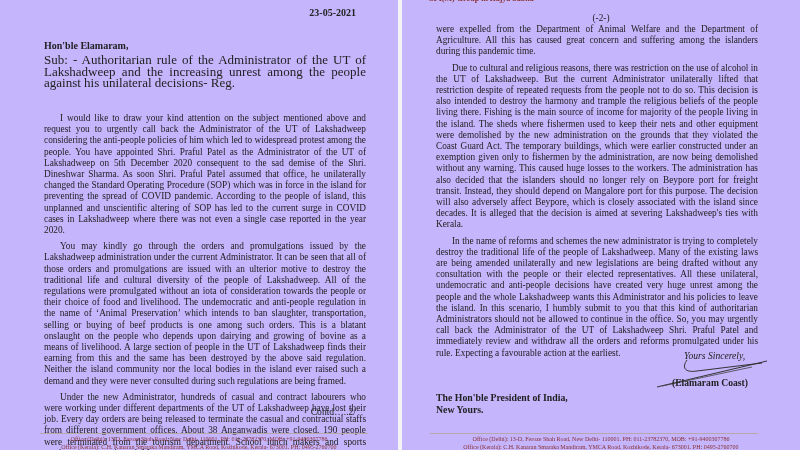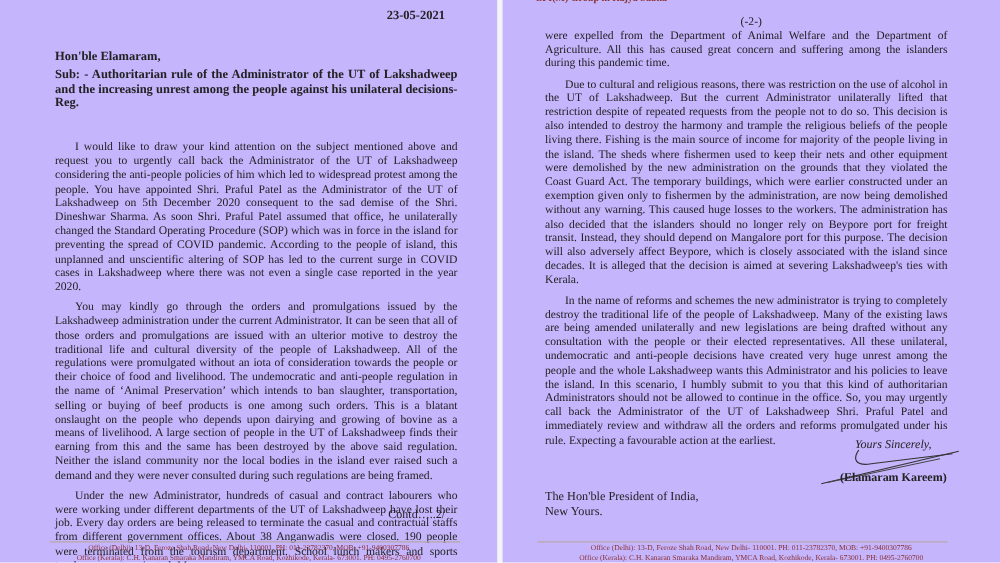--- a/index.html
+++ b/index.html
@@ -5,31 +5,31 @@
   html,body{margin:0;padding:0;background:#fff;}
   body{width:800px;height:450px;overflow:hidden;position:relative;font-family:"Liberation Serif","DejaVu Serif",serif;color:#222;}
   .page{position:absolute;top:0;height:450px;overflow:hidden;background:#c4b5fd;}
   #page1{left:0;width:398px;}
   #page2{left:402px;width:398px;}
   .gutter{position:absolute;left:398px;top:0;width:4px;height:450px;background:#f4f4f4;}
   .text{position:absolute;font-size:9.3px;line-height:11.2px;text-align:justify;}
   .para{text-indent:16px;margin:0 0 5px 0;}
   .date{position:absolute;top:7px;right:42px;font-size:10px;font-weight:bold;}
   .salutation{position:absolute;top:40px;left:44px;font-size:10px;font-weight:bold;}
-  .subject{position:absolute;top:54px;left:44px;width:322px;font-size:10px;line-height:11.5px;font-weight:bold;text-align:justify;}
+  .subject{position:absolute;top:54px;left:44px;width:322px;font-size:13px;line-height:11.5px;font-weight:normal;text-align:justify;}
   #p1body{top:80px;left:44px;width:322px;margin-top:33px;}
   .contd{position:absolute;top:406px;right:42px;font-size:9.6px;text-align:center;}
   .rule{position:absolute;height:1px;background:#b8a8a8;}
   .footer{position:absolute;left:0;width:100%;text-align:center;font-size:6px;color:#8a3030;font-family:"Liberation Serif",serif;}
   .clipped-head{position:absolute;top:-6px;font-size:8px;color:#8a3030;font-weight:bold;}
   .pagenum{position:absolute;top:13px;left:0;width:100%;text-align:center;font-size:9.3px;}
   #p2body{top:24px;left:34px;width:322px;}
   .closing{position:absolute;top:350px;left:282px;font-size:9.6px;font-style:italic;}
   .signer{position:absolute;top:377px;left:270px;font-size:9.6px;font-weight:bold;}
-  .addressee{position:absolute;top:392px;left:34px;font-size:9.8px;line-height:12px;font-weight:normal;}
+  .addressee{position:absolute;top:392px;left:34px;font-size:9.8px;line-height:12px;font-weight:bold;}
   svg.sig{position:absolute;left:250px;top:355px;}
 </style>
 </head>
 <body>
 
 <div class="page" id="page1">
   <div class="date">23-05-2021</div>
   <div class="salutation">Hon'ble Elamaram,</div>
   <div class="subject">Sub: - Authoritarian rule of the Administrator of the UT of Lakshadweep and the increasing unrest among the people against his unilateral decisions- Reg.</div>
   <div class="text" id="p1body">
@@ -52,21 +52,21 @@
     <p class="para" style="text-indent:0">were expelled from the Department of Animal Welfare and the Department of Agriculture. All this has caused great concern and suffering among the islanders during this pandemic time.</p>
     <p class="para">Due to cultural and religious reasons, there was restriction on the use of alcohol in the UT of Lakshadweep. But the current Administrator unilaterally lifted that restriction despite of repeated requests from the people not to do so. This decision is also intended to destroy the harmony and trample the religious beliefs of the people living there. Fishing is the main source of income for majority of the people living in the island. The sheds where fishermen used to keep their nets and other equipment were demolished by the new administration on the grounds that they violated the Coast Guard Act. The temporary buildings, which were earlier constructed under an exemption given only to fishermen by the administration, are now being demolished without any warning. This caused huge losses to the workers. The administration has also decided that the islanders should no longer rely on Beypore port for freight transit. Instead, they should depend on Mangalore port for this purpose. The decision will also adversely affect Beypore, which is closely associated with the island since decades. It is alleged that the decision is aimed at severing Lakshadweep's ties with Kerala.</p>
     <p class="para">In the name of reforms and schemes the new administrator is trying to completely destroy the traditional life of the people of Lakshadweep. Many of the existing laws are being amended unilaterally and new legislations are being drafted without any consultation with the people or their elected representatives. All these unilateral, undemocratic and anti-people decisions have created very huge unrest among the people and the whole Lakshadweep wants this Administrator and his policies to leave the island. In this scenario, I humbly submit to you that this kind of authoritarian Administrators should not be allowed to continue in the office. So, you may urgently call back the Administrator of the UT of Lakshadweep Shri. Praful Patel and immediately review and withdraw all the orders and reforms promulgated under his rule. Expecting a favourable action at the earliest.</p>
   </div>
   <div class="closing">Yours Sincerely,</div>
   <svg class="sig" width="120" height="35" viewBox="0 0 120 35">
     <path d="M35 5 C 30 12, 32 18, 45 16 L 110 8" stroke="#333" stroke-width="1" fill="none"></path>
     <path d="M5 32 L 115 6" stroke="#333" stroke-width="1" fill="none"></path>
     <path d="M10 31 L 100 12" stroke="#444" stroke-width="0.8" fill="none"></path>
   </svg>
-  <div class="signer">(Elamaram Kareem)</div>
+  <div class="signer">(Elamaram Coast)</div>
   <div class="addressee">
     <div>The Hon'ble President of India,</div>
     <div>New Yours.</div>
   </div>
   <div class="rule" style="top:433px;left:28px;width:328px;"></div>
   <div class="footer" style="top:436px;">Office (Delhi): 13-D, Feroze Shah Road, New Delhi- 110001. PH: 011-23782370, MOB: +91-9400307786</div>
   <div class="footer" style="top:444px;">Office (Kerala): C.H. Kanaran Smaraka Mandiram, YMCA Road, Kozhikode, Kerala- 673001. PH: 0495-2760700</div>
 </div>
 
 </body></html>

